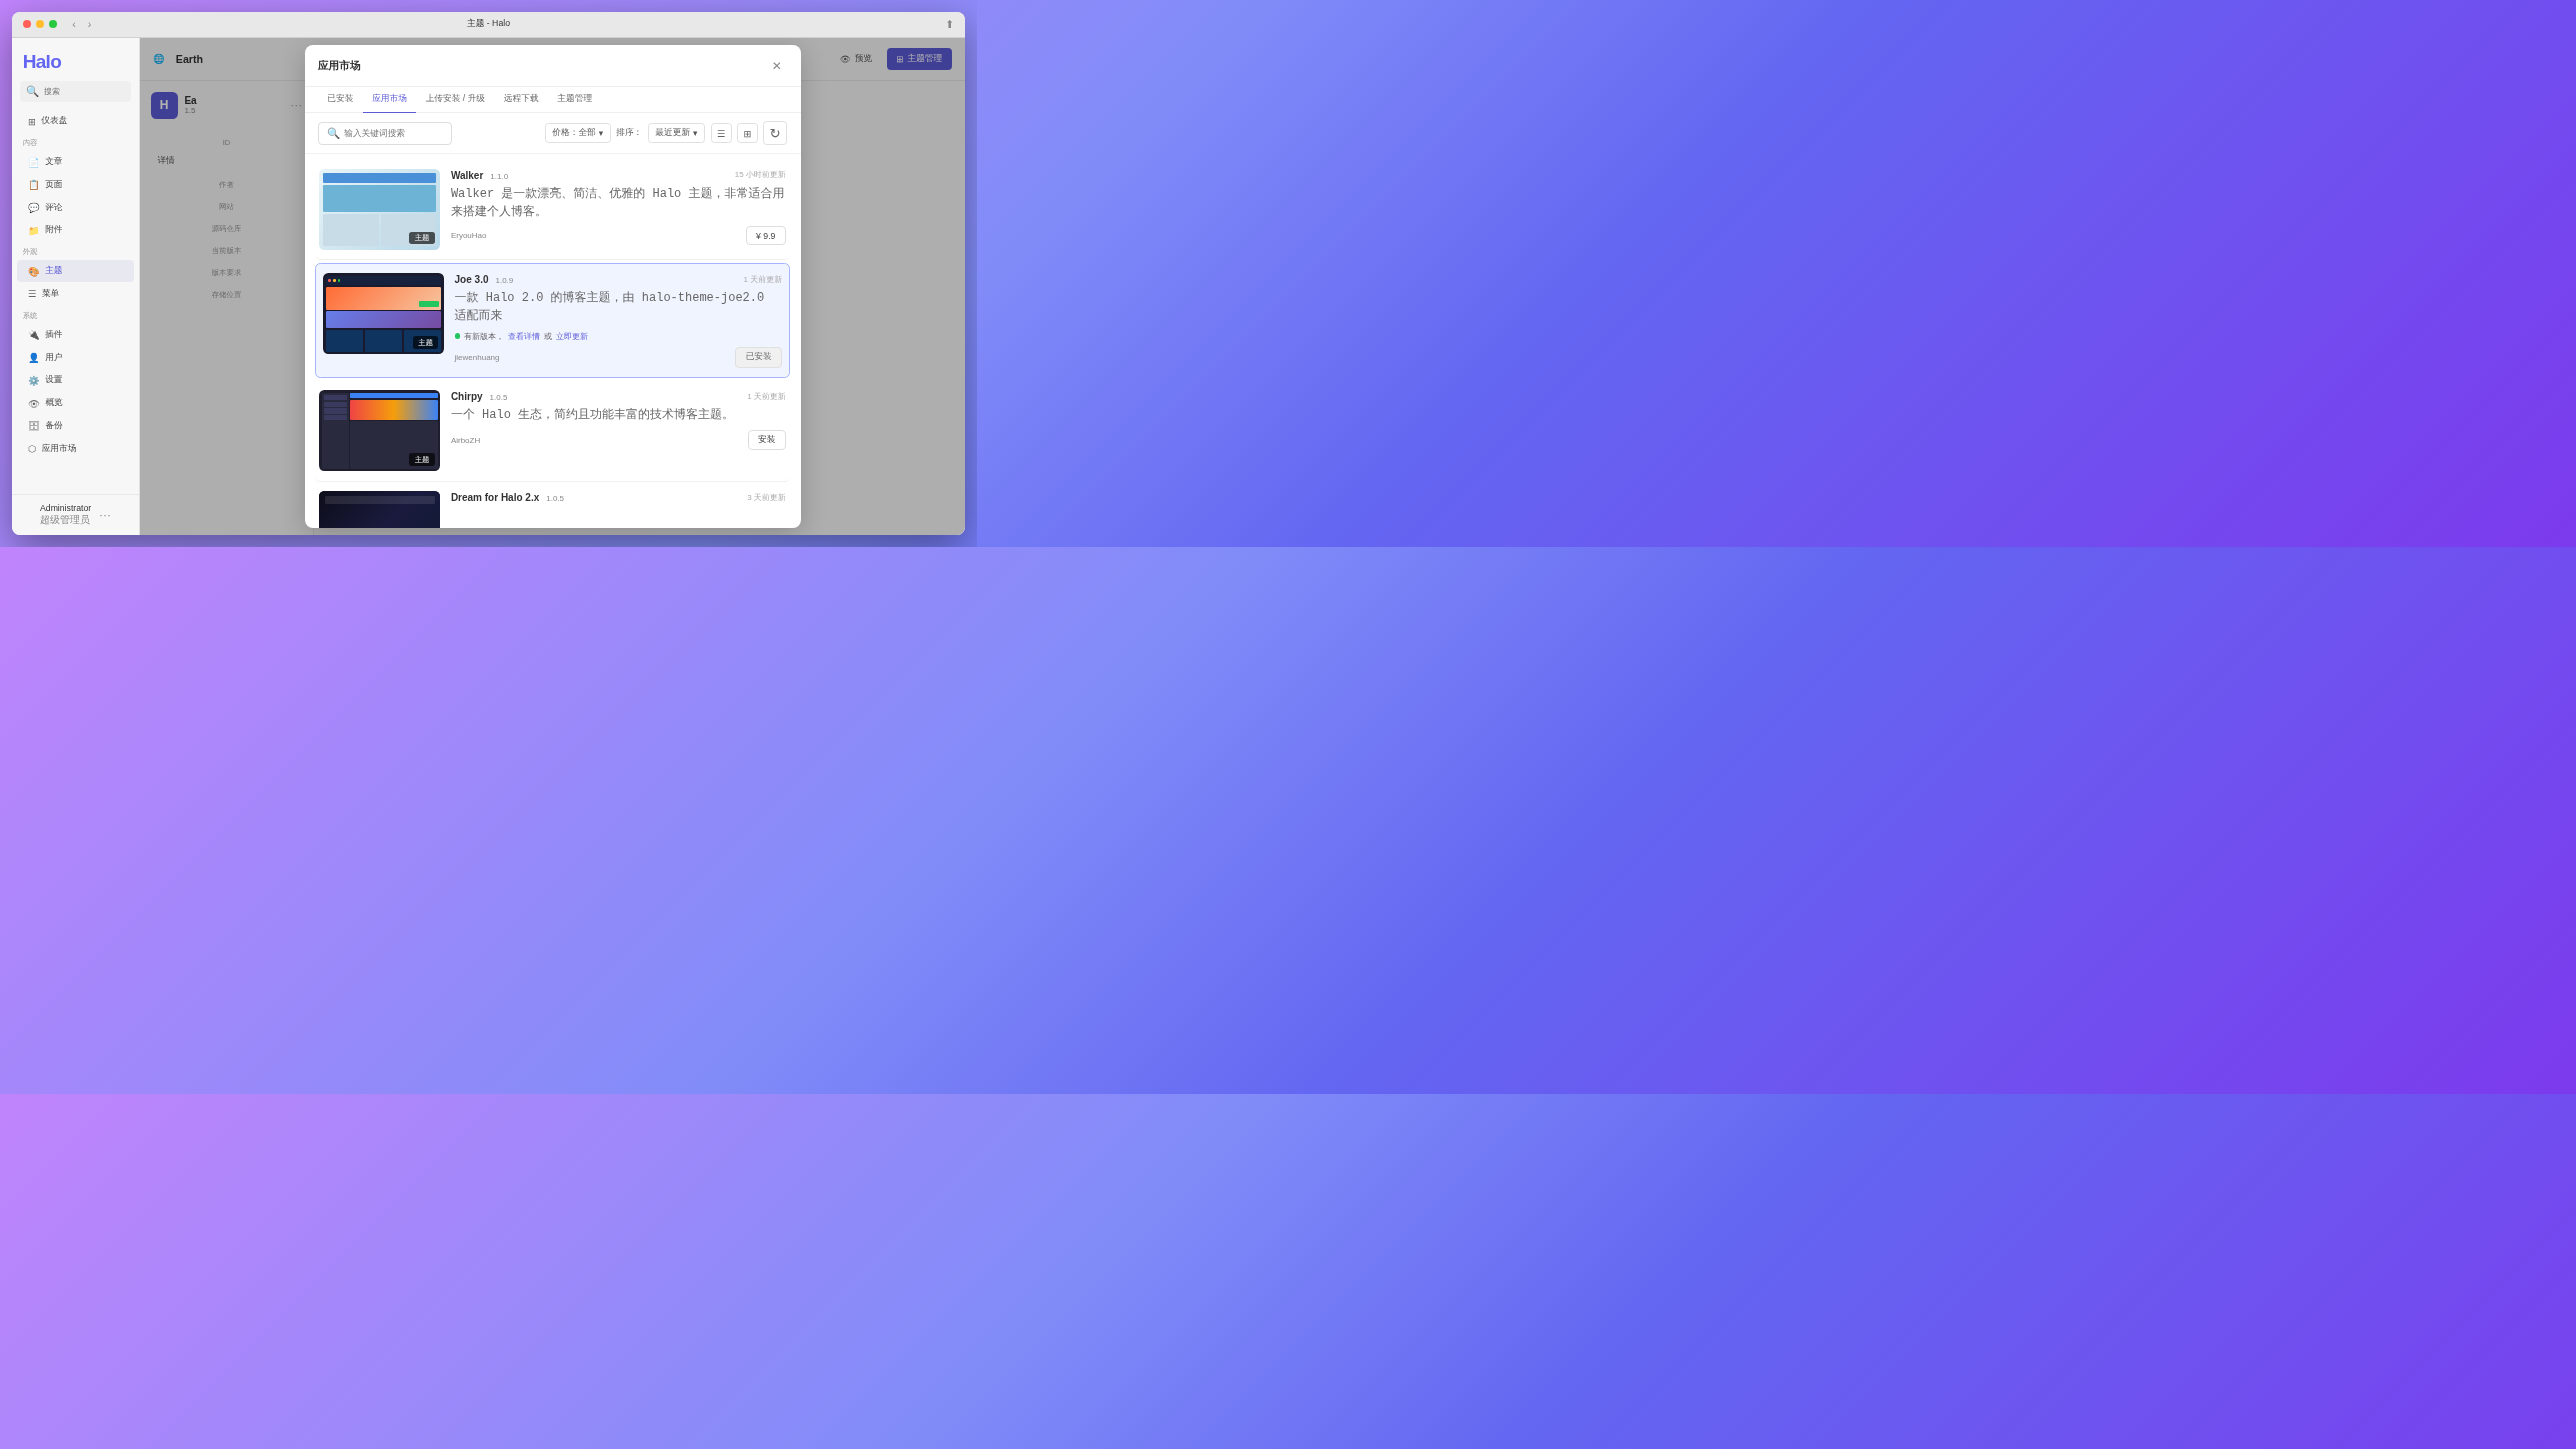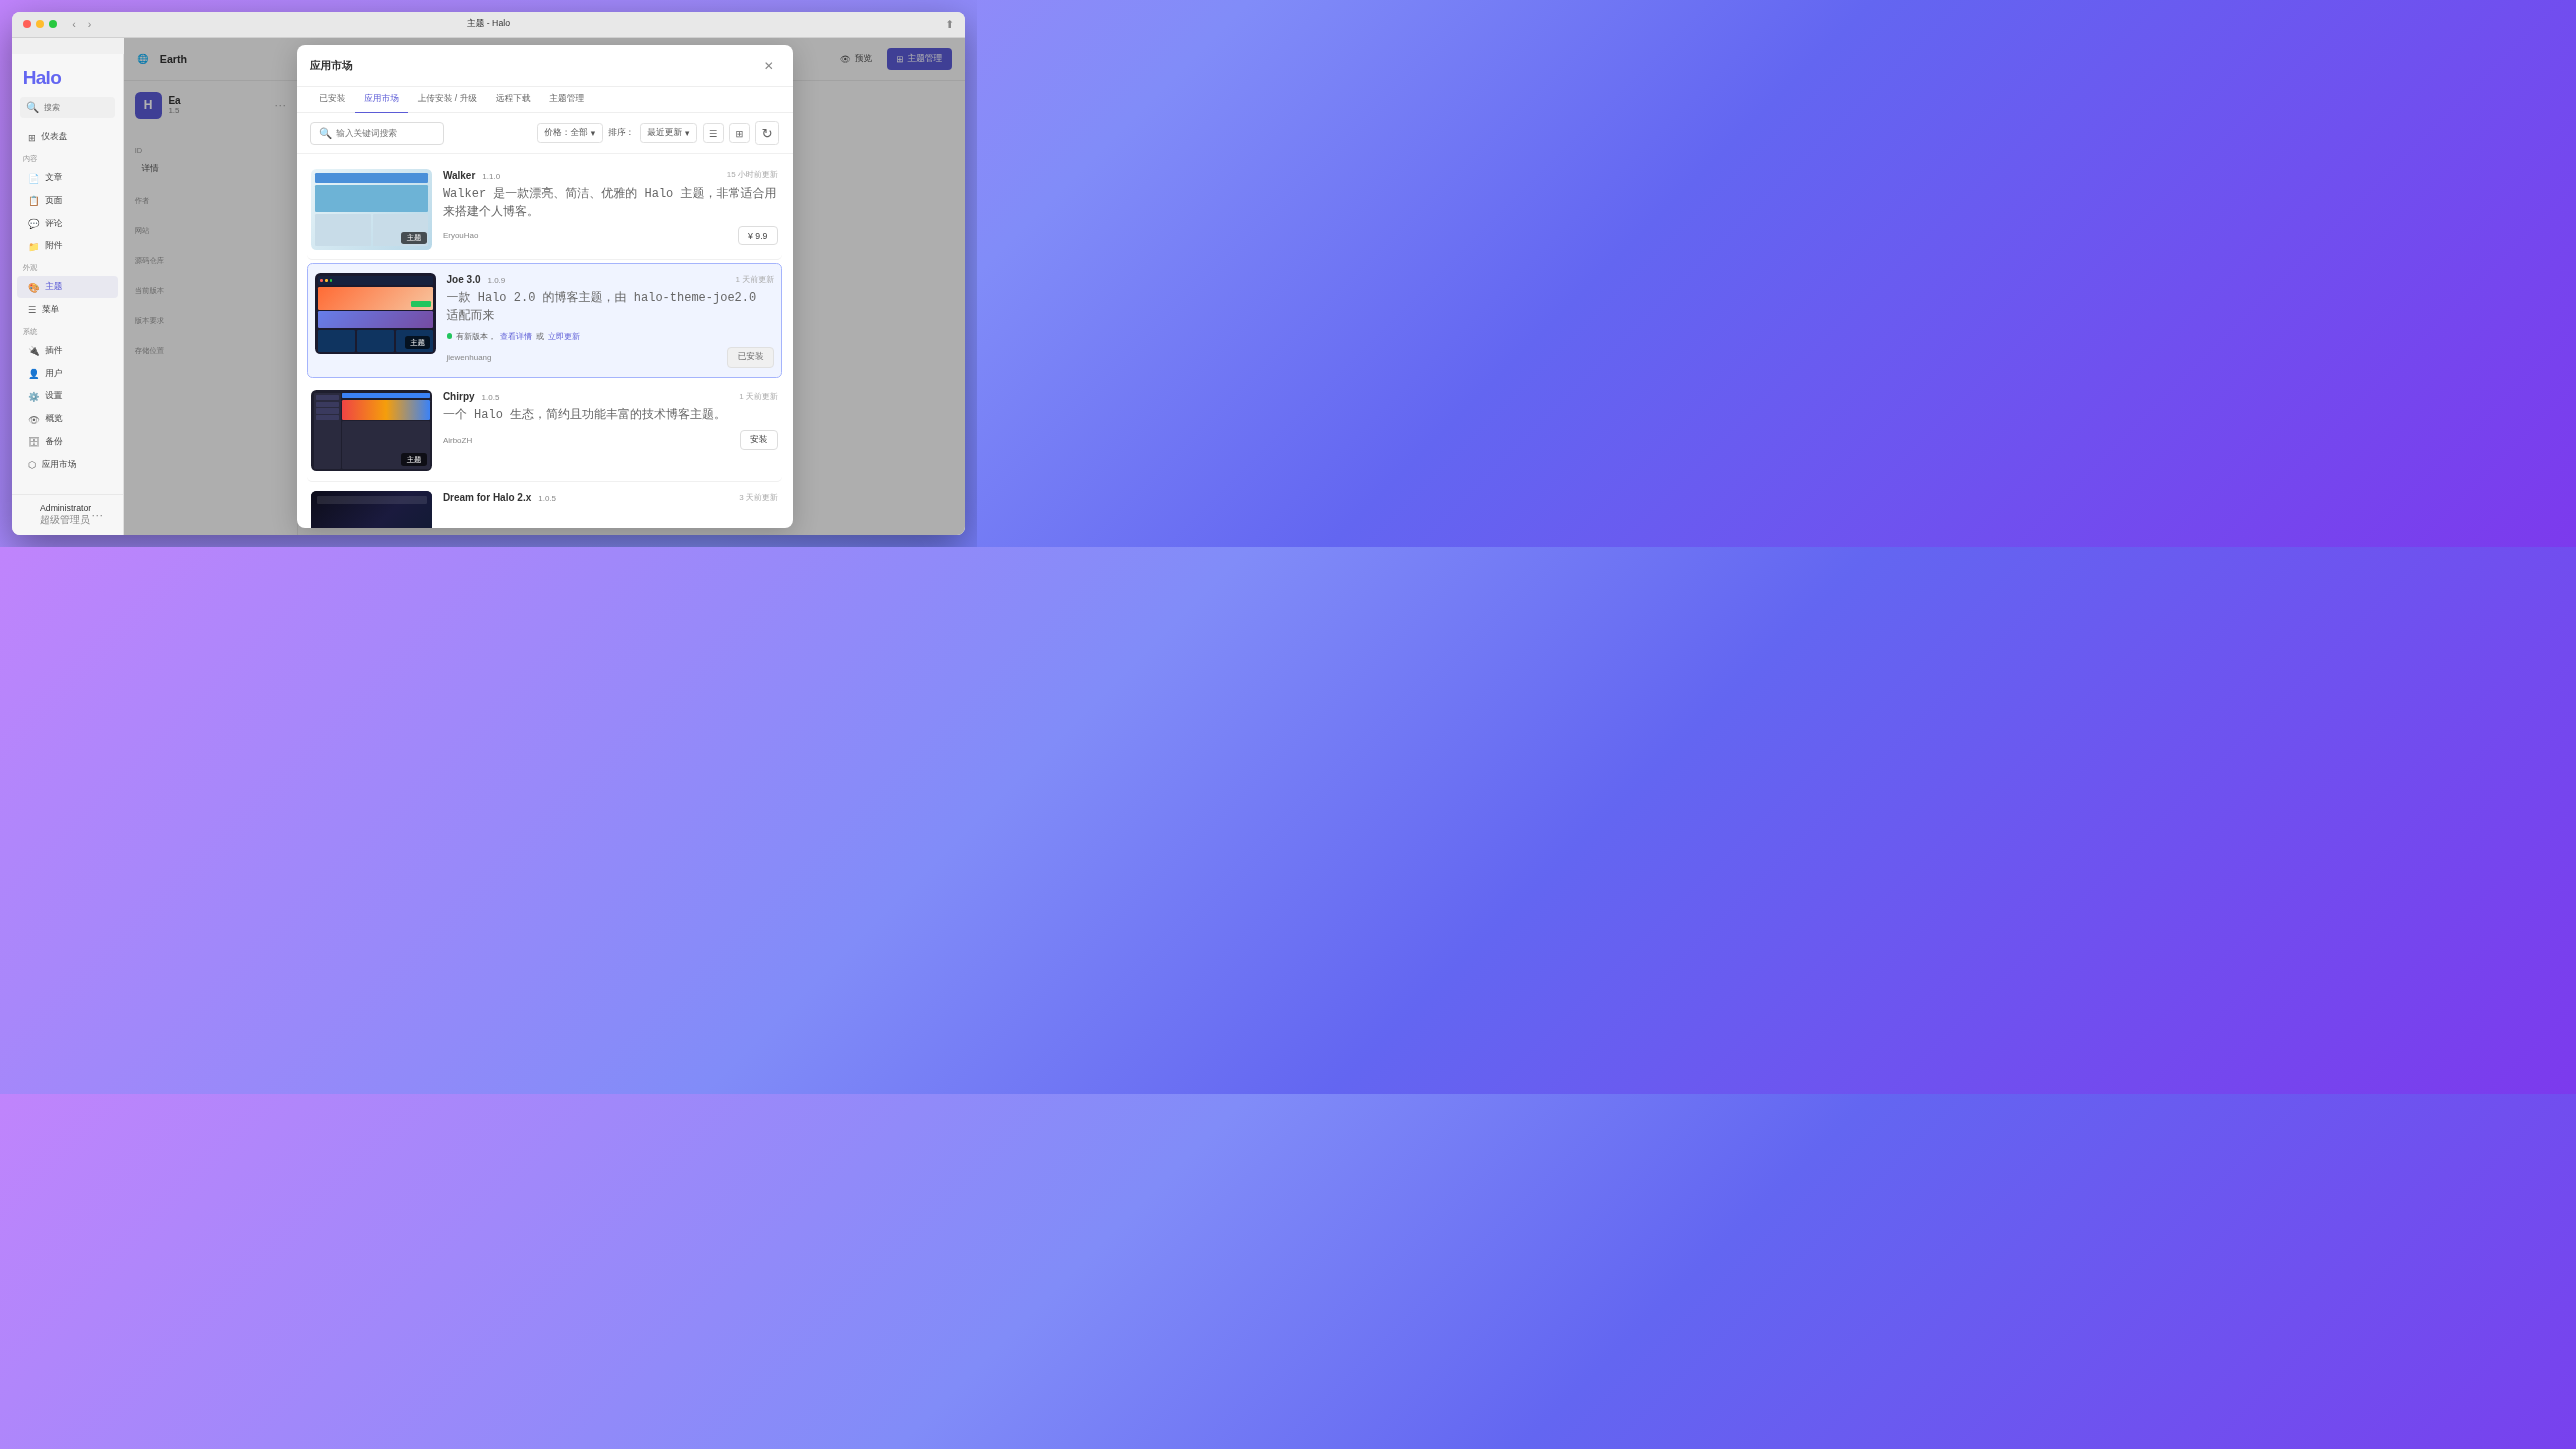--- a/index.html
+++ b/index.html
@@ -82,27 +82,26 @@
 
     
     .app-layout {
       display: flex;
       flex: 1;
       overflow: hidden;
     }
 
     
     .sidebar {
-      width: 112px;
+      width: 128px;
       background: #f7f7f7;
       border-right: 0.7px solid #e0e0e0;
       display: flex;
       flex-direction: column;
       flex-shrink: 0;
-      margin-top: 16px;
     }
     .sidebar-logo {
       padding: 13.4px 10.7px 8px;
     }
     .logo-text {
       font-size: 19px;
       font-weight: 700;
       color: #6366f1;
       letter-spacing: -0.7px;
     }
@@ -246,21 +245,21 @@
       flex-direction: column;
       gap: 1.3px;
     }
     .detail-nav-item {
       font-size: 8.7px;
       color: #555;
       padding: 4px 6.7px;
       border-radius: 3.4px;
       cursor: pointer;
     }
-    .detail-label { font-size: 7.4px; color: #999; margin-top: 16px; margin-bottom: 2.7px; font-weight: 500; }
+    .detail-label { font-size: 7.4px; color: #999; margin-top: 8px; margin-bottom: 2.7px; font-weight: 500; text-align: center; }
     .ellipsis-btn { color: #aaa; font-size: 12px; cursor: pointer; margin-left: auto; }
 
     
     .modal-overlay {
       position: absolute;
       top: 0; left: 0; right: 0; bottom: 0;
       background: rgba(0,0,0,0.3);
       display: flex;
       align-items: center;
       justify-content: center;

